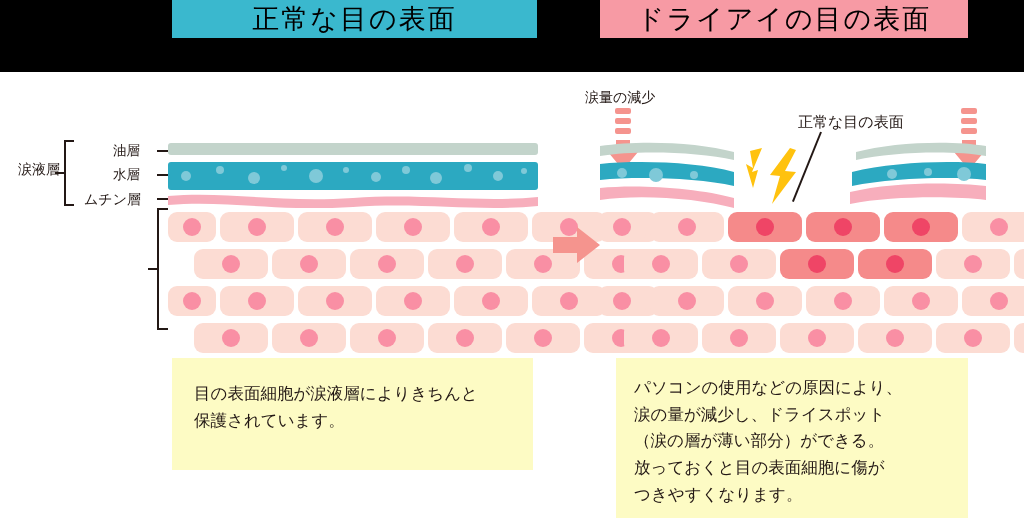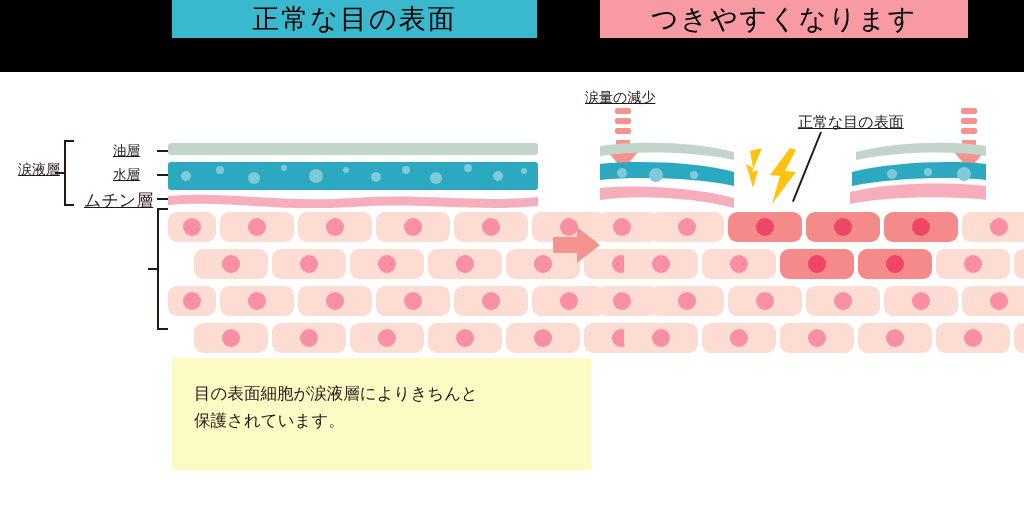--- a/index.html
+++ b/index.html
@@ -20,26 +20,26 @@
   .hdr {
     position:absolute; top:0; height:38px;
     display:flex; align-items:center; justify-content:center;
     color:#000000; font-size:27px; letter-spacing:2px; font-weight:400;
     white-space:nowrap;
   }
   .hdr-normal { left:172px; width:365px; background:#3ab8ce; }
   .hdr-dry    { left:600px; width:368px; background:#f79aa4; }
 
   
-  .lbl { position:absolute; color:#231815; white-space:pre; line-height:1.32;text-decoration:underline; }
+  .lbl { position:absolute; color:#231815; white-space:pre; line-height:1.32; }
 
   .lbl-tear     { left:18px;  top:160px; font-size:14px; }
   .lbl-oil      { left:113px; top:142px; font-size:13.5px; }
   .lbl-water    { left:113px; top:166px; font-size:13.5px; }
-  .lbl-mucin    { left:84px;  top:190px; font-size:17px; }
+  .lbl-mucin    { left:84px;  top:190px; font-size:14px; }
   .lbl-cells    { left:78px;  top:243px; font-size:13.5px; text-align:right; width:74px; }
   .lbl-tearloss { left:585px; top:88px;  font-size:14px; }
   .lbl-dryspot  { left:798px; top:112px; font-size:15px; }
 
   
   .leader { position:absolute; height:2px; background:#231815; }
   .ld-oil   { left:157px; top:150px; width:33px; }
   .ld-water { left:157px; top:174px; width:33px; }
   .ld-mucin { left:157px; top:198px; width:33px; }
 
@@ -96,31 +96,31 @@
   #dryspot-line {
     position:absolute; left:820px; top:132px; width:2px; height:75px;
     background:#231815; transform:rotate(22deg); transform-origin:top center;
   }
 
   
   .caption {
     position:absolute; background:#fdfbc4; color:#231815;
     font-size:16.5px; line-height:1.62; white-space:pre-line;
   }
-  #cap-normal { left:172px; top:358px; width:419px; height:112px; padding:22px 0 8px 22px; }
+  #cap-normal { left:172px; top:358px; width:361px; height:112px; padding:22px 0 8px 22px; }
   #cap-dry    { left:616px; top:358px; width:352px; height:160px; padding:16px 0 0 18px; }
 </style>
 </head>
 <body>
 
 <div id="stage">
 
   <div class="topband"></div>
   <div class="hdr hdr-normal">正常な目の表面</div>
-  <div class="hdr hdr-dry">つきやすくなります</div>
+  <div class="hdr hdr-dry">ドライアイの目の表面</div>
 
   <div class="brk brk-tear"></div>
   <div class="brk-tick tick-tear"></div>
   <div class="lbl lbl-tear">涙液層</div>
 
   <div class="lbl lbl-oil">油層</div>
   <div class="leader ld-oil"></div>
 
   <div class="lbl lbl-water">水層</div>
   <div class="leader ld-water"></div>
@@ -364,14 +364,19 @@
           <div class="cell" style="left: 338px; width: 74px;">
             <div class="nuc" style="left: 28px;"></div>
           </div>
           <div class="cell" style="left: 416px; width: 74px;"></div>
         </div>
       </div>
   </div>
 
   <div class="caption" id="cap-normal">目の表面細胞が涙液層によりきちんと
 保護されています。</div>
+  <div class="caption" id="cap-dry">パソコンの使用などの原因により、
+涙の量が減少し、ドライスポット
+（涙の層が薄い部分）ができる。
+放っておくと目の表面細胞に傷が
+つきやすくなります。</div>
 
 </div>
 
 </body></html>

